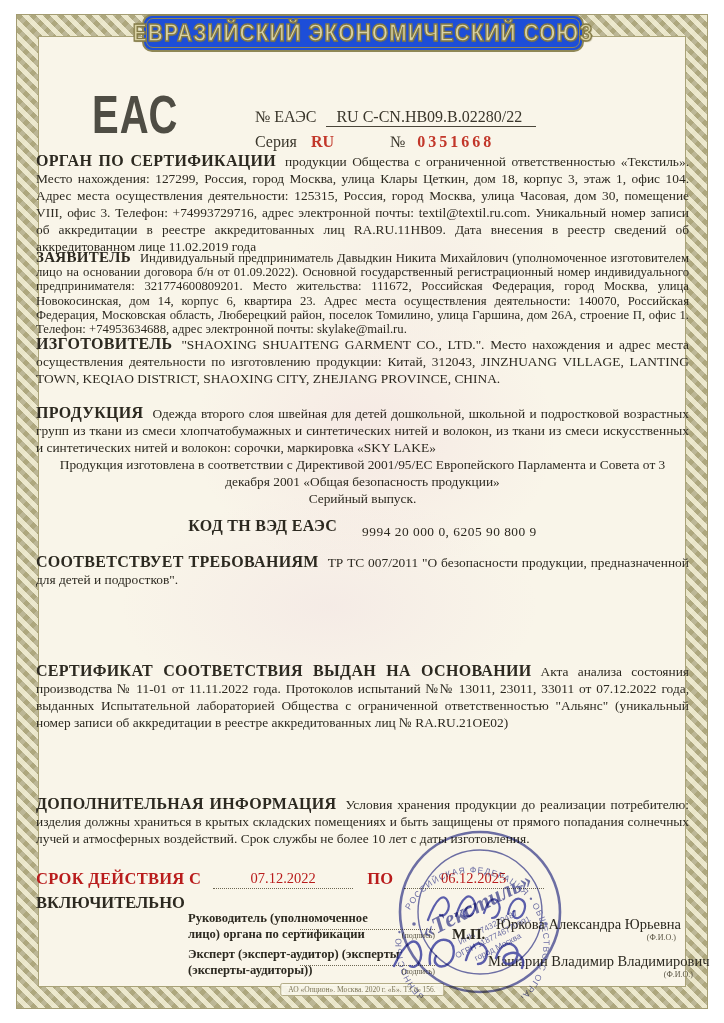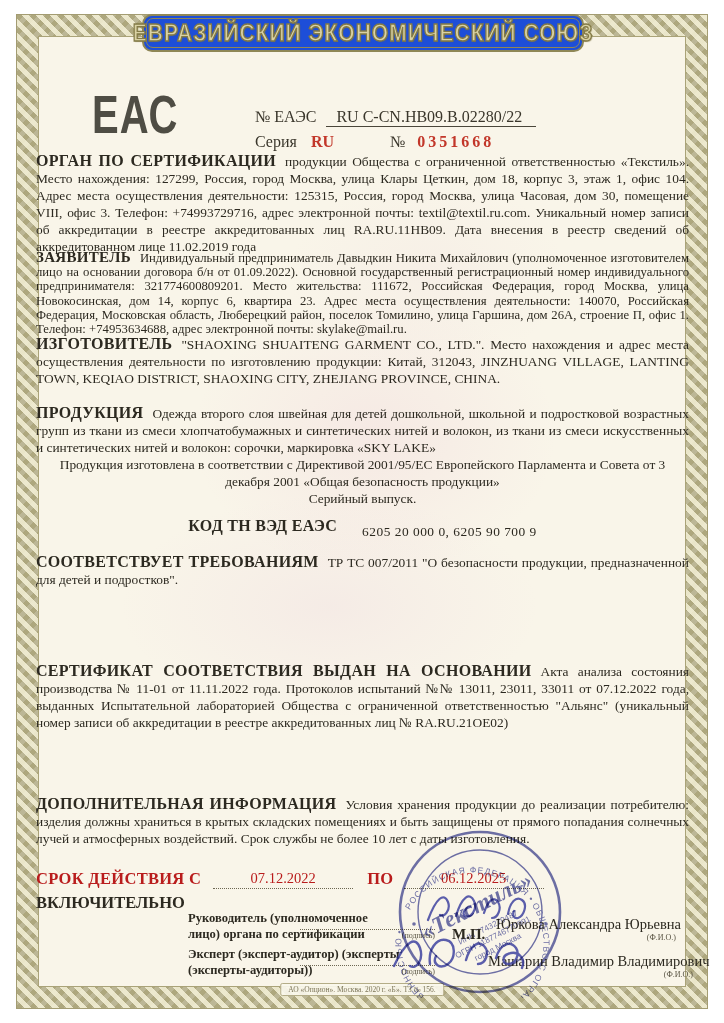--- a/index.html
+++ b/index.html
@@ -139,21 +139,21 @@
     <span class="h">ИЗГОТОВИТЕЛЬ</span><span>"SHAOXING SHUAITENG GARMENT CO., LTD.". Место нахождения и адрес места осуществления деятельности по изготовлению продукции: Китай, 312043, JINZHUANG VILLAGE, LANTING TOWN, KEQIAO DISTRICT, SHAOXING CITY, ZHEJIANG PROVINCE, CHINA.</span>
   </div>
 
   <div class="sec" style="top:405px">
     <div><span class="h">ПРОДУКЦИЯ</span><span>Одежда второго слоя швейная для детей дошкольной, школьной и подростковой возрастных групп из ткани из смеси хлопчатобумажных и синтетических нитей и волокон, из ткани из смеси искусственных и синтетических нитей и волокон: сорочки, маркировка «SKY LAKE»</span></div>
     <div class="nojust">Продукция изготовлена в соответствии с Директивой 2001/95/ЕС Европейского Парламента и Совета от 3 декабря 2001 «Общая безопасность продукции»</div>
     <div class="nojust">Серийный выпуск.</div>
   </div>
 
   <div class="sec nojust" style="top:518px">
-    <span class="h">КОД ТН ВЭД ЕАЭС</span><span class="tnved-value">6205 20 000 0, 6205 90 700 9</span>
+    <span class="h">КОД ТН ВЭД ЕАЭС</span><span class="tnved-value">9994 20 000 0, 6205 90 800 9</span>
   </div>
 
   <div class="sec" style="top:554px">
     <span class="h">СООТВЕТСТВУЕТ ТРЕБОВАНИЯМ</span><span>ТР ТС 007/2011 "О безопасности продукции, предназначенной для детей и подростков".</span>
   </div>
 
   <div class="sec" style="top:663px">
     <span class="h">СЕРТИФИКАТ СООТВЕТСТВИЯ  ВЫДАН НА ОСНОВАНИИ</span><span>Акта анализа состояния производства № 11-01 от 11.11.2022 года. Протоколов испытаний №№ 13011, 23011, 33011 от 07.12.2022 года, выданных Испытательной лабораторией Общества с ограниченной ответственностью "Альянс" (уникальный номер записи об аккредитации в реестре аккредитованных лиц № RA.RU.21ОЕ02)</span>
   </div>
 

